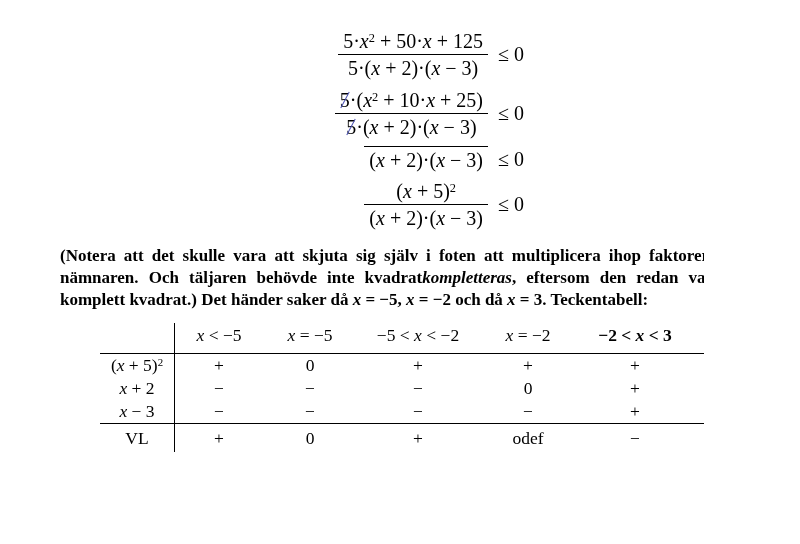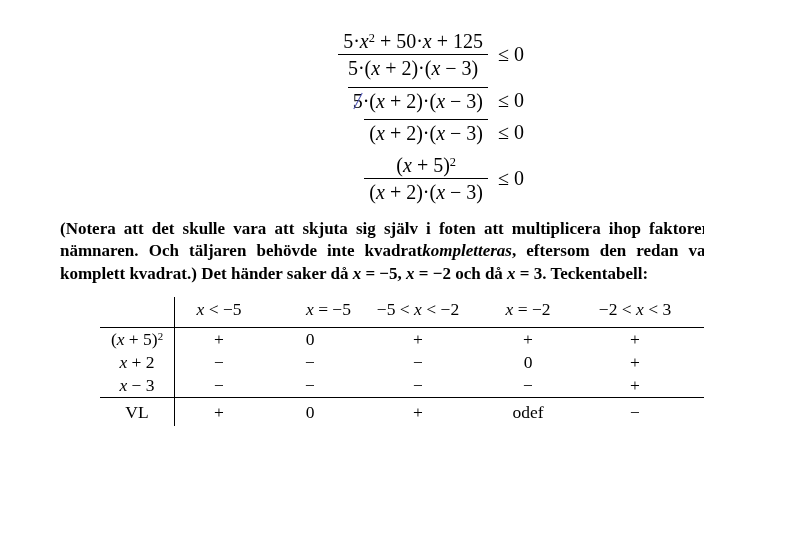--- a/index.html
+++ b/index.html
@@ -52,43 +52,44 @@
     font-weight:normal;text-align:center;
     padding:1px 6px;white-space:nowrap;margin-top:48px;
   }
   .sign-table thead th{padding:2px 6px 7px;}
   .sign-table thead tr{border-bottom:1.4px solid #000;}
   .sign-table tr.result{border-top:1.4px solid #000;}
   .sign-table tr.result th,.sign-table tr.result td{padding-top:4px;padding-bottom:3px;}
   .sign-table th:first-child,.sign-table td:first-child{border-right:1.4px solid #000;}
   .sign-table thead th:nth-child(1){min-width:62px;}
   .sign-table thead th:nth-child(2){min-width:76px;}
-  .sign-table thead th:nth-child(3){min-width:82px;text-align:right;}
+  .sign-table thead th:nth-child(3){min-width:82px;}
   .sign-table thead th:nth-child(4){min-width:110px;}
   .sign-table thead th:nth-child(5){min-width:86px;}
-  .sign-table thead th:nth-child(6){min-width:104px;}
+  .sign-table thead th:nth-child(6){min-width:104px;font-weight:bold;}
   .sign-table thead th:nth-child(7){min-width:62px;}
   .sign-table thead th:nth-child(8){min-width:52px;}
 </style>
 </head>
 <body>
 
 <div class="page">
 
   <div class="equations">
     <div class="eqrow">
       <span class="frac">
         <span class="num"><span class="tok-up">5·</span><span class="tok-var">x</span><span class="tok-sup">2</span><span class="tok-up"> + 50·</span><span class="tok-var">x</span><span class="tok-up"> + 125</span></span>
         <span class="fbar"></span>
         <span class="den"><span class="tok-up">5·(</span><span class="tok-var">x</span><span class="tok-up"> + 2)·(</span><span class="tok-var">x</span><span class="tok-up"> − 3)</span></span>
       </span>
       <span class="rel">≤ 0</span>
     </div>
     <div class="eqrow">
       <span class="frac">
+        <span class="num"><span class="tok-cancel">5</span><span class="tok-up">·(</span><span class="tok-var">x</span><span class="tok-sup">2</span><span class="tok-up"> + 10·</span><span class="tok-var">x</span><span class="tok-up"> + 25)</span></span>
         <span class="fbar"></span>
         <span class="den"><span class="tok-cancel">5</span><span class="tok-up">·(</span><span class="tok-var">x</span><span class="tok-up"> + 2)·(</span><span class="tok-var">x</span><span class="tok-up"> − 3)</span></span>
       </span>
       <span class="rel">≤ 0</span>
     </div>
     <div class="eqrow">
       <span class="frac">
         <span class="fbar"></span>
         <span class="den"><span class="tok-up">(</span><span class="tok-var">x</span><span class="tok-up"> + 2)·(</span><span class="tok-var">x</span><span class="tok-up"> − 3)</span></span>
       </span>

